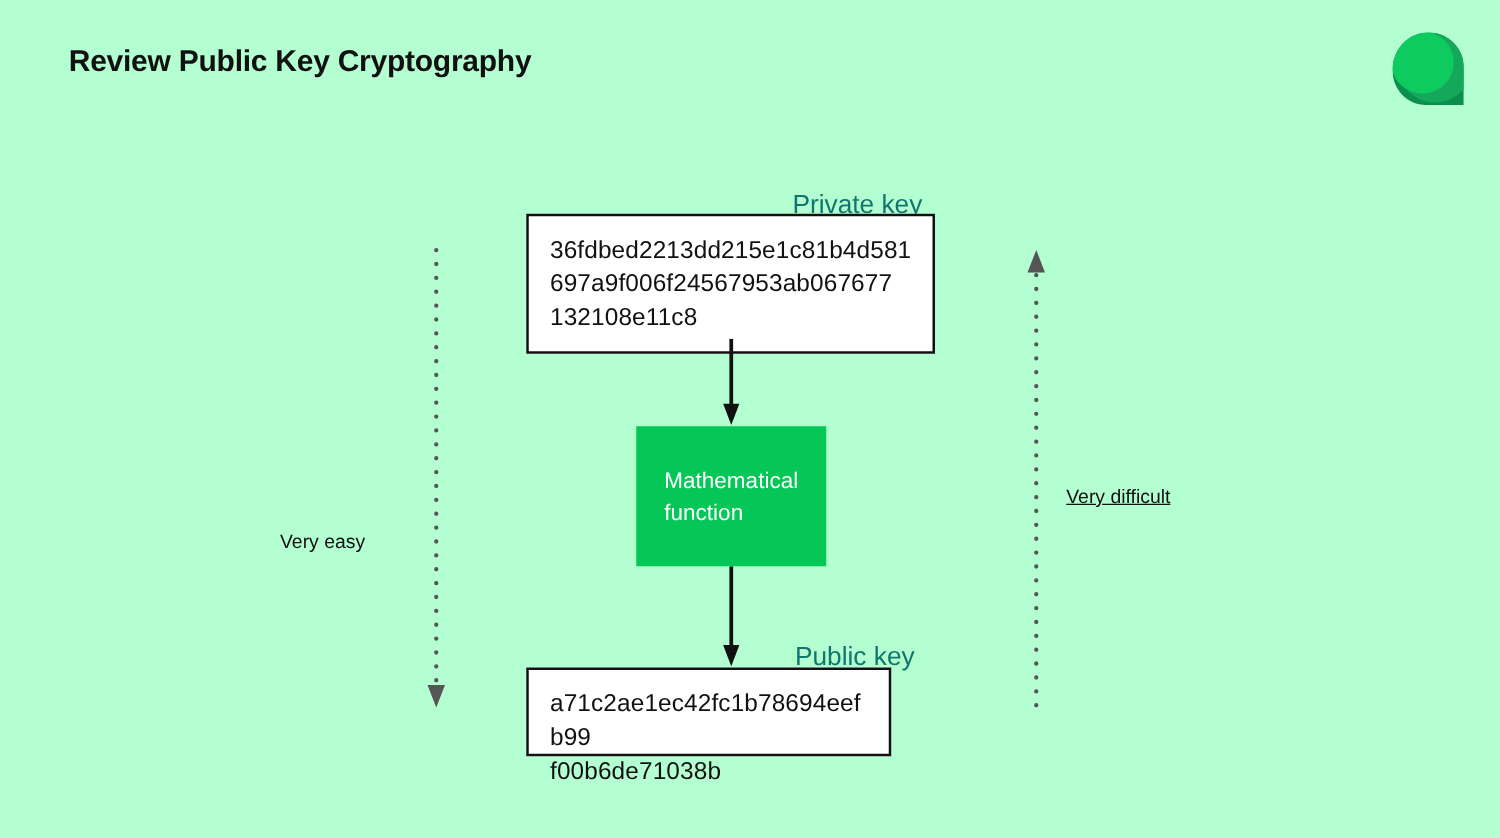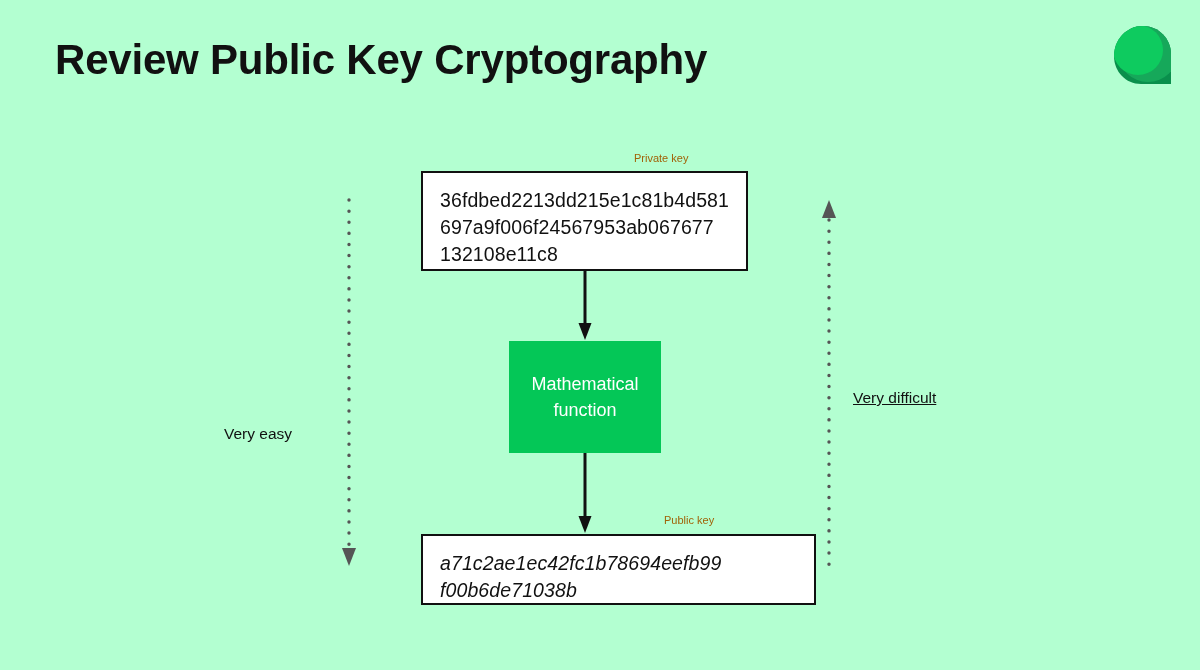--- a/index.html
+++ b/index.html
@@ -20,21 +20,21 @@
     width: 1200px;
     height: 670px;
     background: #b3ffd1;
   }
 
   
   #page-title {
     position: absolute;
     left: 55px;
     top: 36px;
-    font-size: 42px;
+    font-size: 24px;
     font-weight: 700;
     letter-spacing: -0.2px;
     color: #111111;
     white-space: nowrap;
   }
 
   
   #brand-logo {
     position: absolute;
     left: 1112px;
@@ -56,61 +56,60 @@
     line-height: 27px;
     color: #111111;
     letter-spacing: 0.1px;
     word-break: break-all;
     white-space: pre-line;
   }
   #private-key-box {
     left: 421px;
     top: 171px;
     width: 327px;
-    height: 100px;
+    height: 112px;
   }
   #public-key-box {
     left: 421px;
     top: 534px;
-    width: 395px;
+    width: 292px;
     height: 71px;
-    font-style: italic;
   }
   .key-caption {
     position: absolute;
-    font-size: 11px;
-    color: #a16207;
+    font-size: 21px;
+    color: #0f766e;
     white-space: nowrap;
   }
   #private-key-caption {
     left: 634px;
     top: 152px;
   }
   #public-key-caption {
-    left: 664px;
+    left: 636px;
     top: 514px;
   }
 
   
   #math-function-box {
     position: absolute;
     left: 509px;
     top: 341px;
     width: 152px;
     height: 112px;
     background: #04c757;
     display: flex;
     align-items: center;
     justify-content: center;
   }
   #math-function-label {
     color: #ffffff;
     font-size: 18px;
     line-height: 26px;
-    text-align: center;
+    text-align: left;
     white-space: pre-line;
   }
 
   
   .solid-arrow {
     position: absolute;
     left: 578px;
     width: 14px;
   }
   #arrow-private-to-function {

